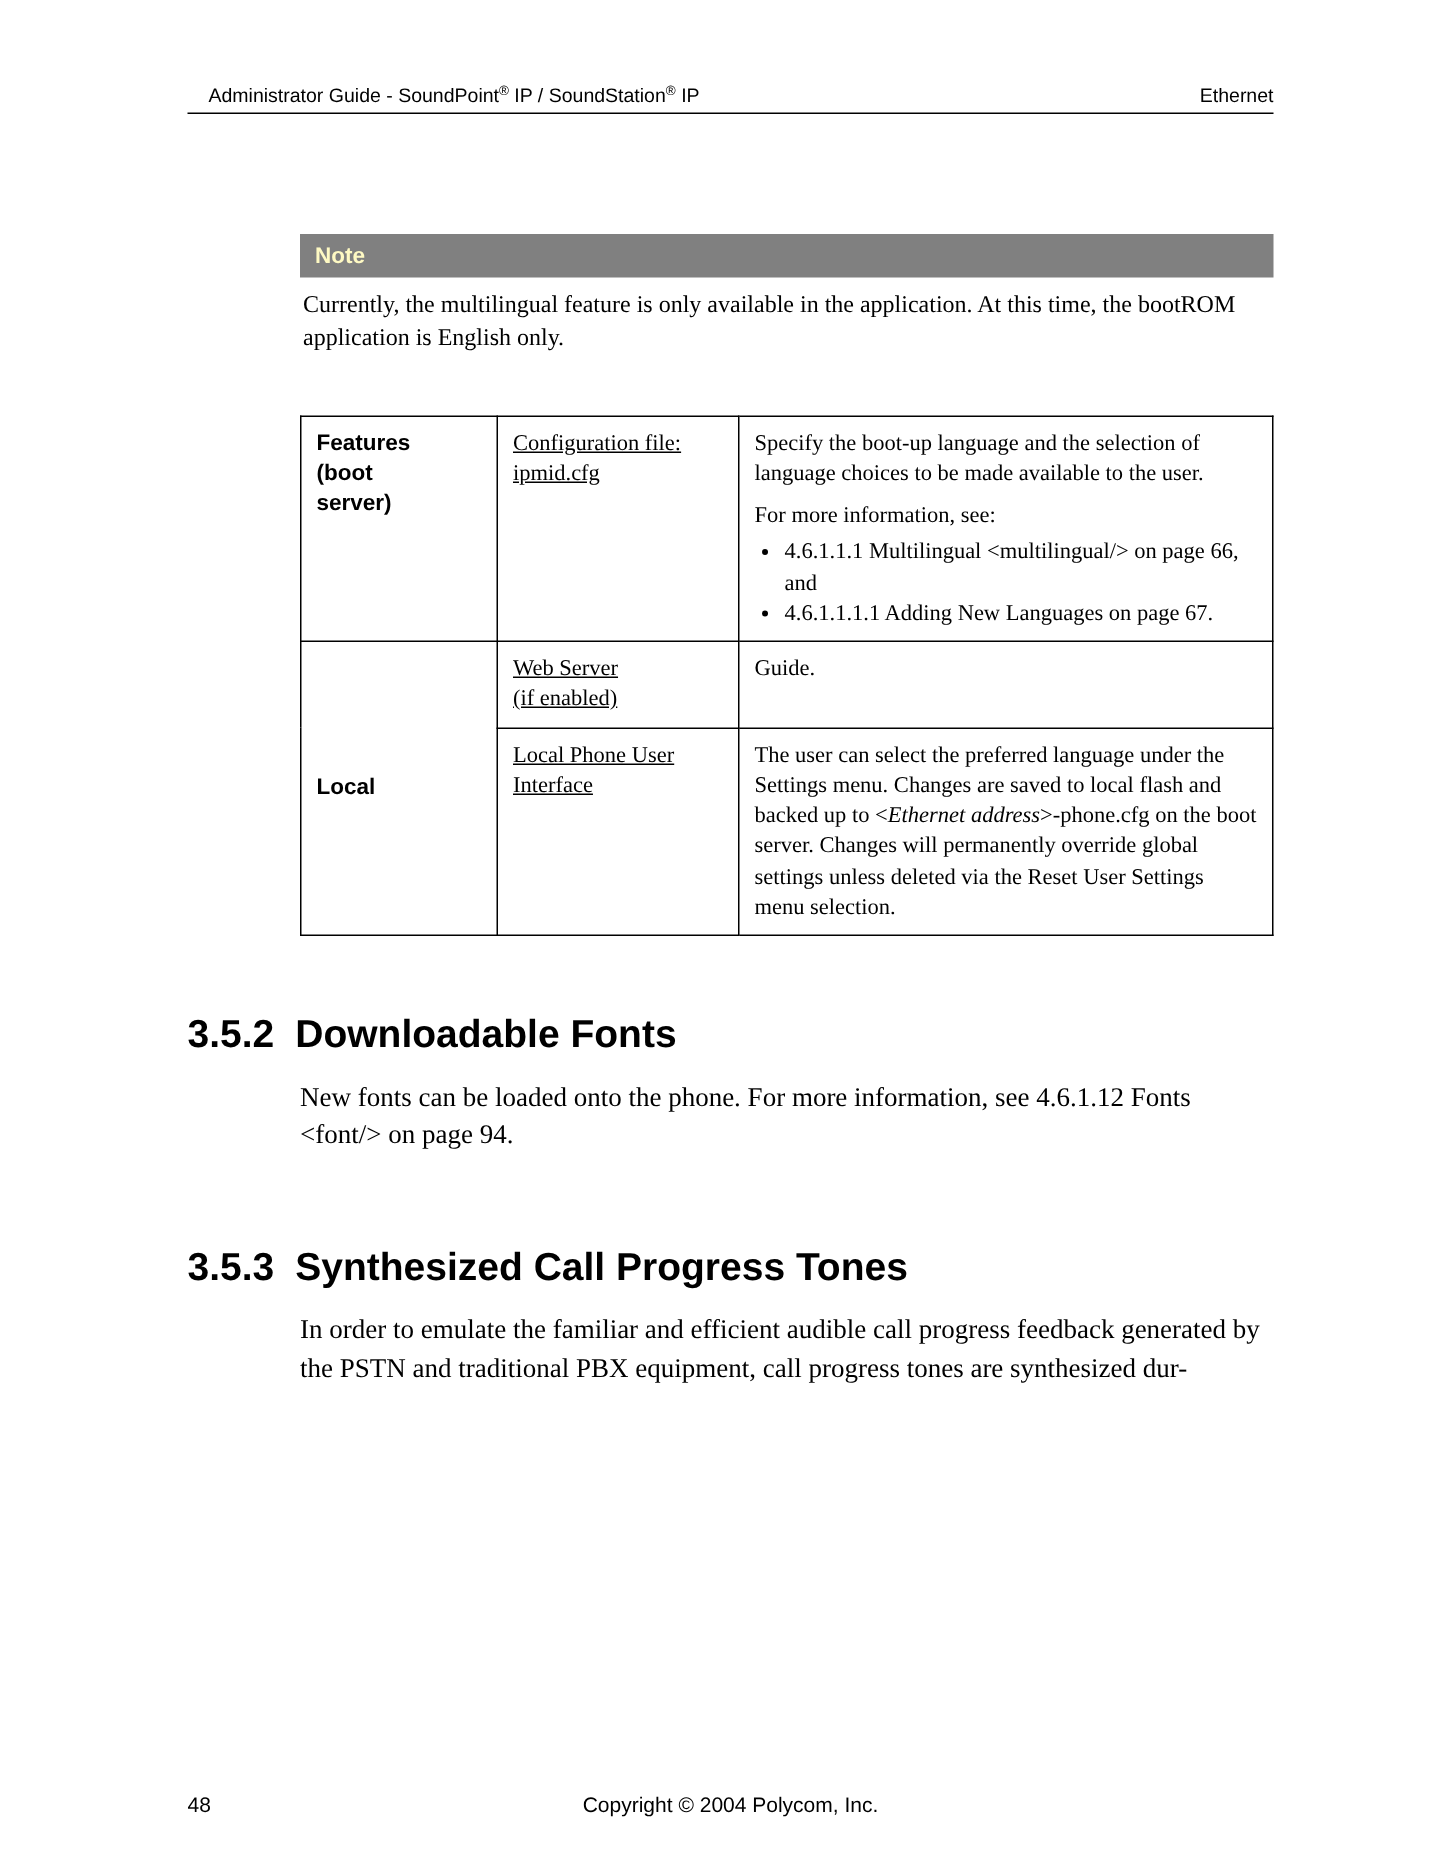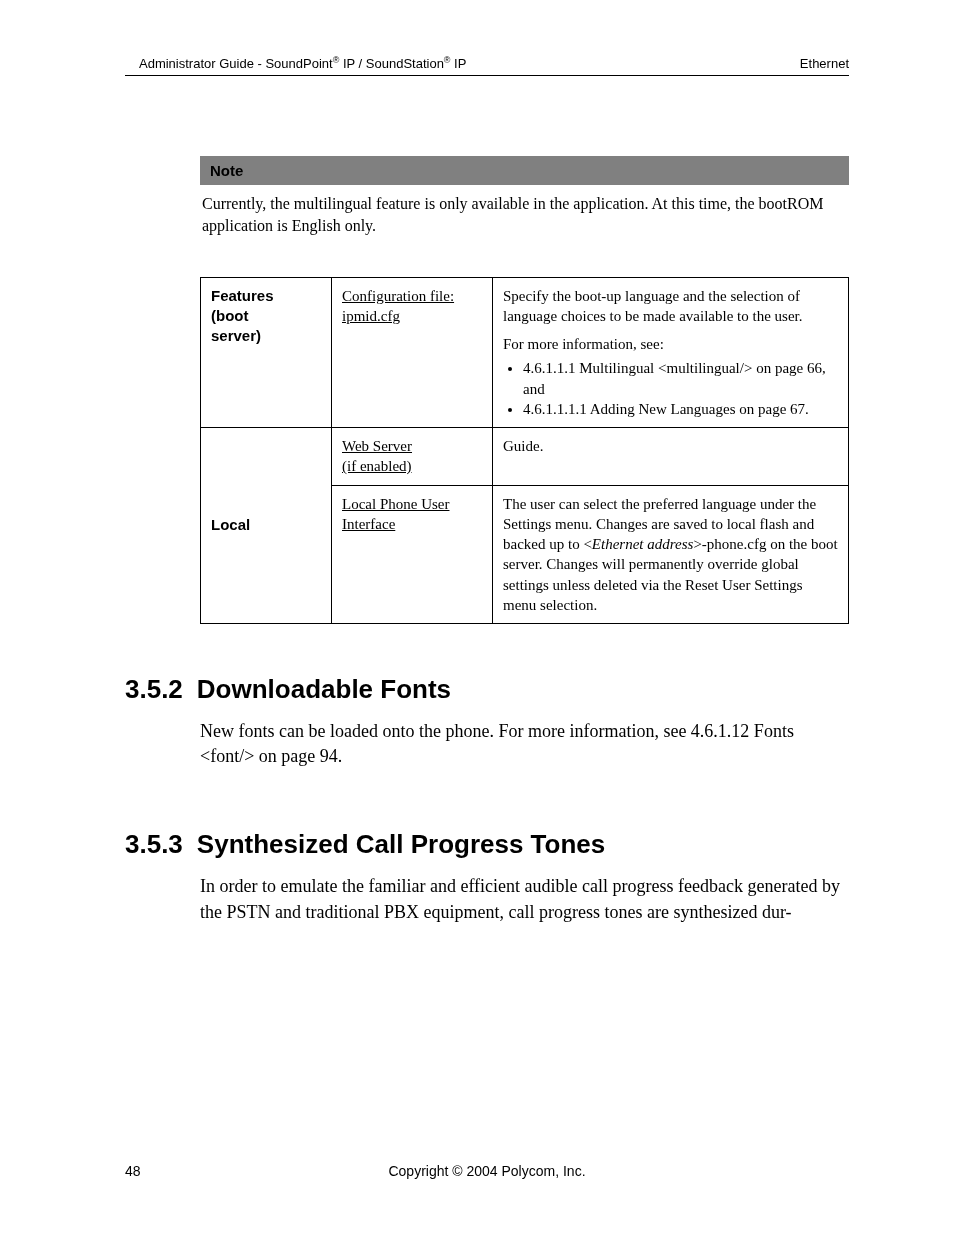--- a/index.html
+++ b/index.html
@@ -38,21 +38,21 @@
   }
   .content {
     margin-left: 75px;
     margin-right: 0;
   }
   .note-box {
     margin-bottom: 8px;
   }
   .note-head {
     background: #808080;
-    color: #000000;
+    color: #fef9c3;
     font-family: Arial, Helvetica, sans-serif;
     font-weight: bold;
     font-size: 15px;
     padding: 6px 10px;
   }
   .note-body {
     font-size: 16px;
     padding: 8px 2px 0 2px;
     line-height: 1.35;
   }
@@ -96,21 +96,21 @@
     margin-left: -75px;
     margin-bottom: 14px;
   }
   .body-para {
     font-size: 18px;
     line-height: 1.4;
     margin-bottom: 60px;
   }
   .footer {
     position: absolute;
-    bottom: 56px;
+    bottom: 24px;
     left: 125px;
     right: 105px;
     font-family: Arial, Helvetica, sans-serif;
     font-size: 14px;
   }
   .footer .pn {
     position: absolute;
     left: 0;
   }
   .footer .copy {

